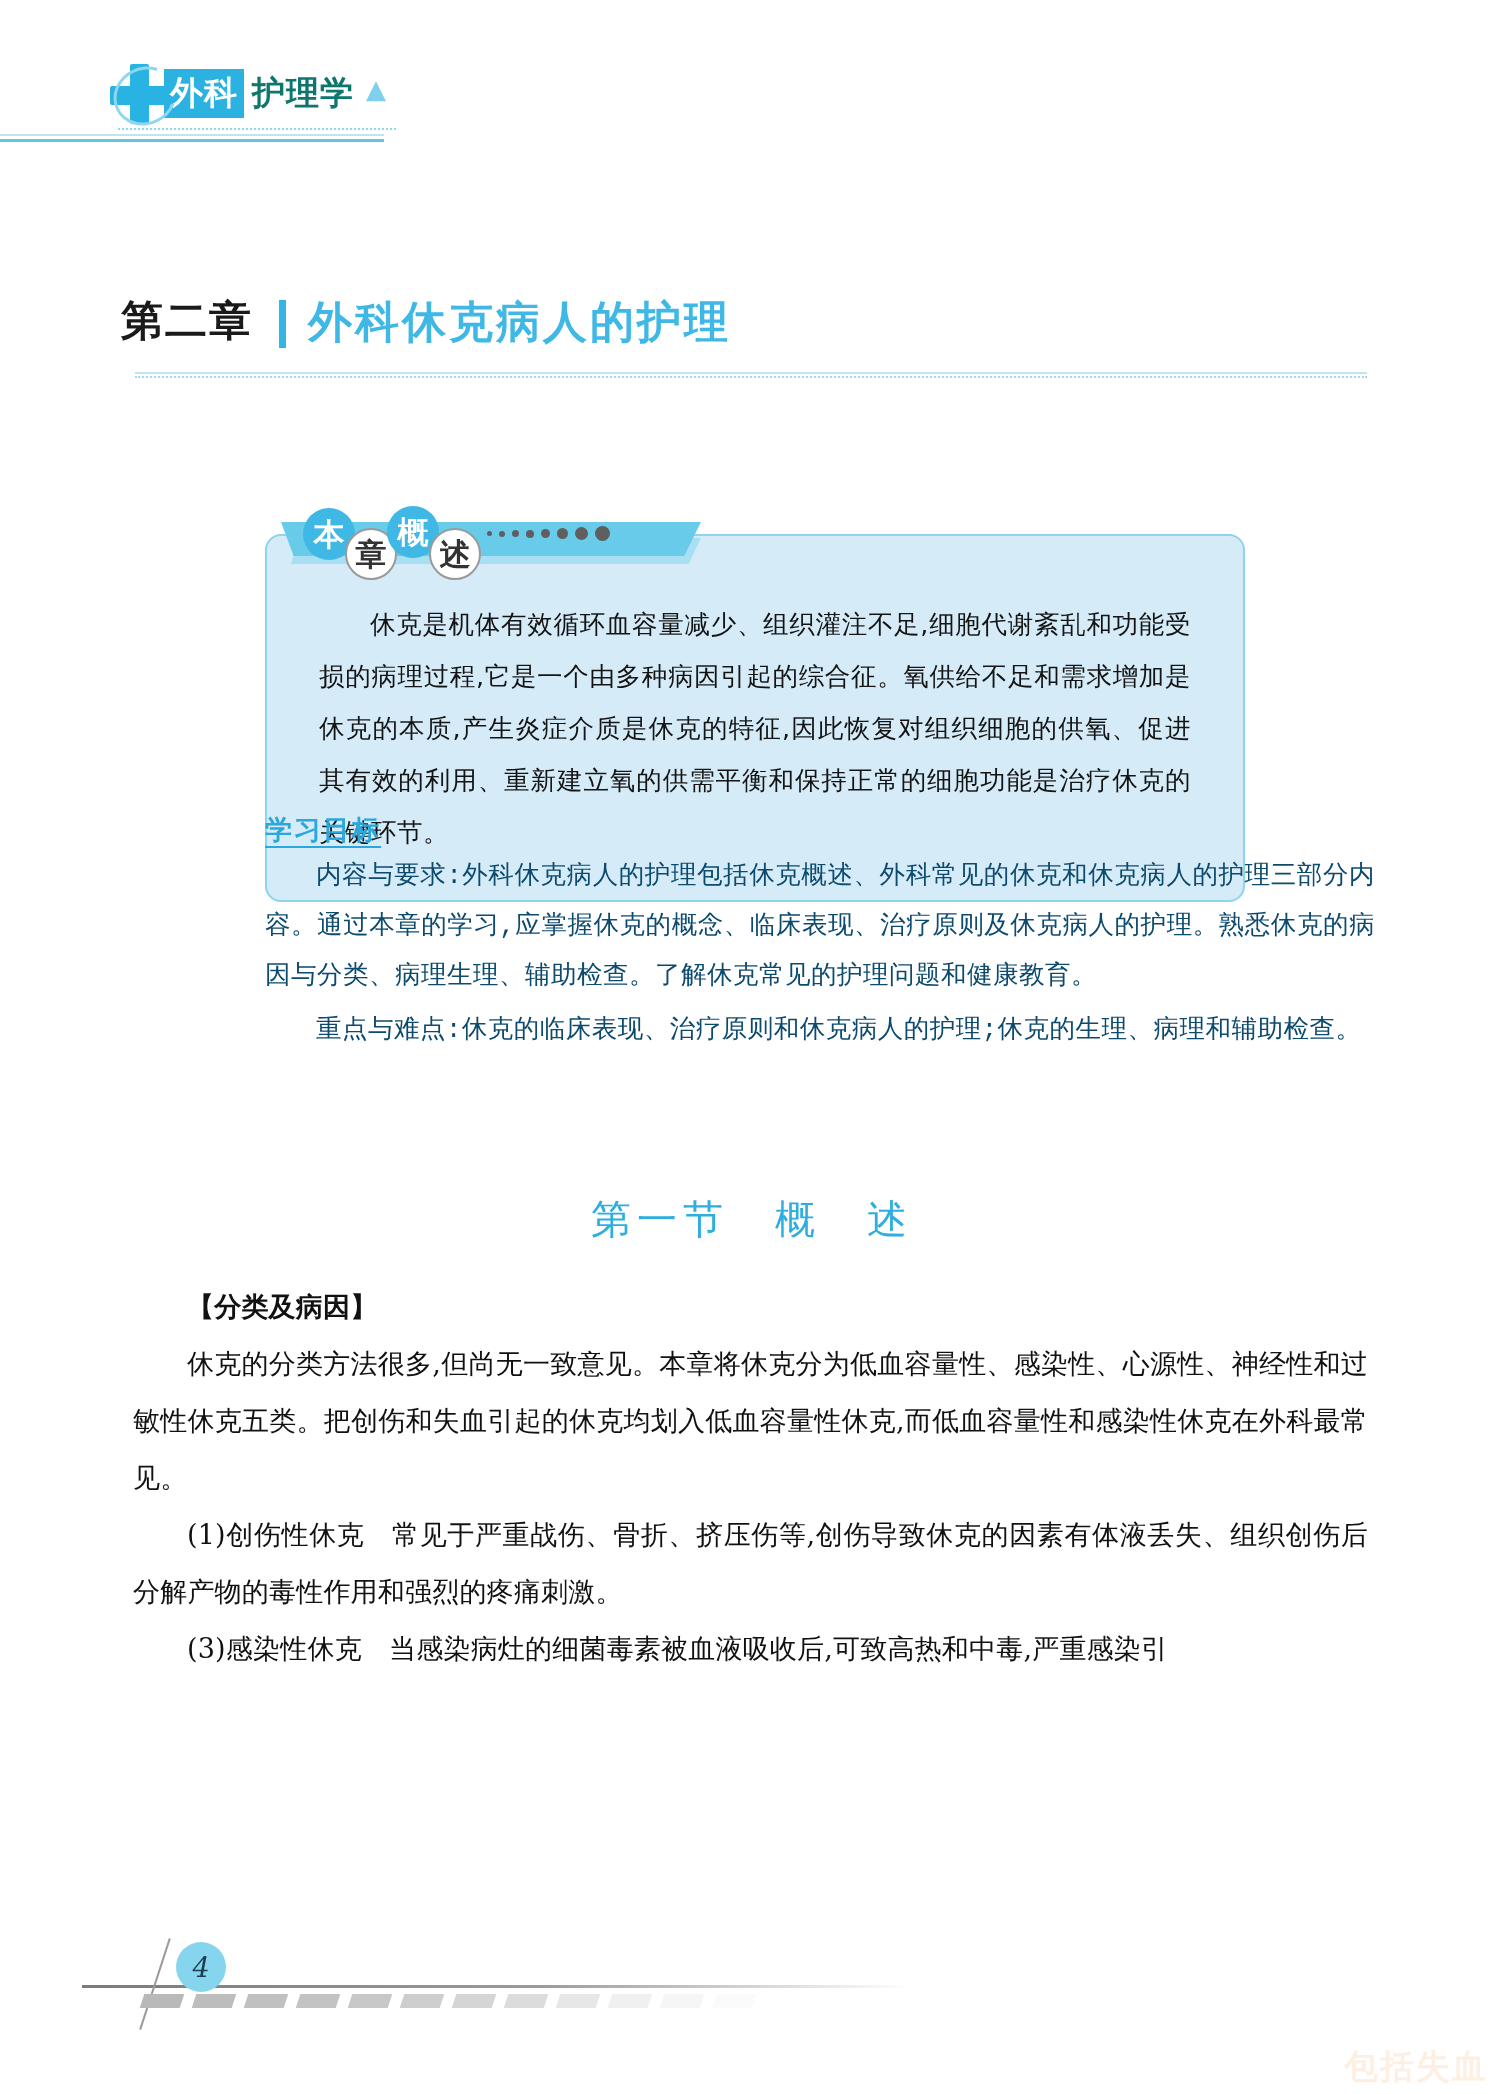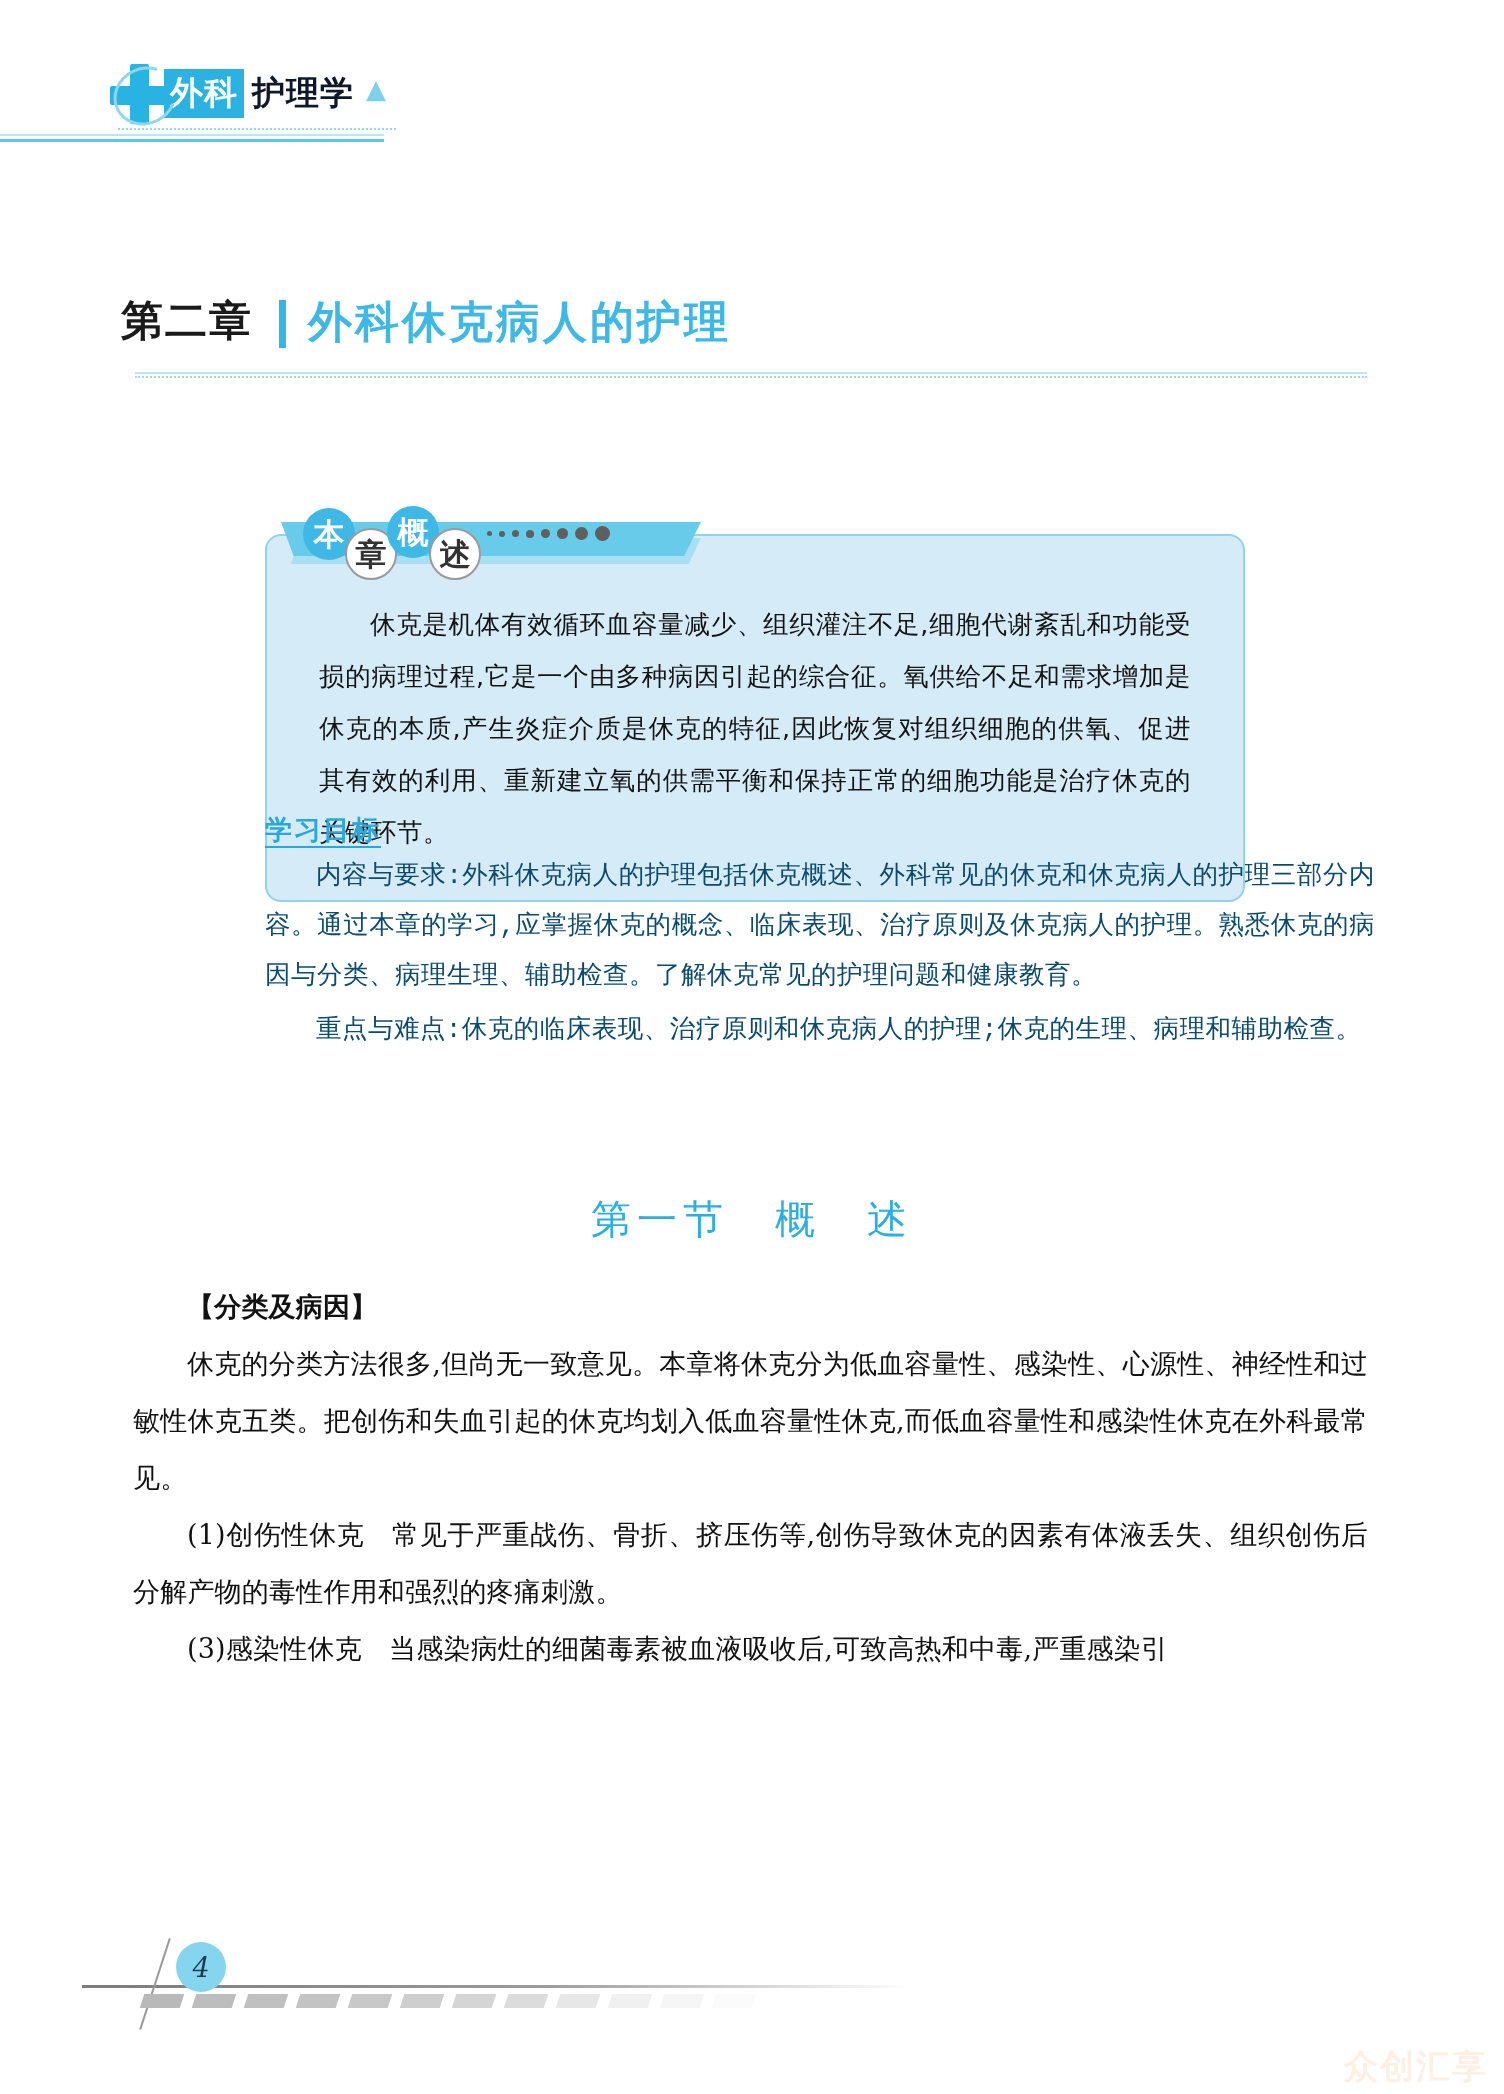--- a/index.html
+++ b/index.html
@@ -71,21 +71,21 @@
     color: #ffffff;
     font-size: 33px;
     font-weight: bold;
     line-height: 1;
     padding: 7px 6px 9px 6px;
     margin-left: -6px;
     letter-spacing: 1px;
     font-family: "DejaVu Sans", sans-serif;
   }
   .logo-word {
-    color: #0f172a;
+    color: #0f766e;
     font-size: 33px;
     font-weight: bold;
     line-height: 1;
     padding: 7px 8px 9px 8px;
     letter-spacing: 1px;
     font-family: "DejaVu Sans", sans-serif;
   }
   .logo-arrow {
     margin-left: 4px;
     color: #7fd0ec;
@@ -470,14 +470,14 @@
     <i style="opacity:0.78"></i>
     <i style="opacity:0.7"></i>
     <i style="opacity:0.6"></i>
     <i style="opacity:0.5"></i>
     <i style="opacity:0.35"></i>
     <i style="opacity:0.22"></i>
     <i style="opacity:0.12"></i>
     <i style="opacity:0.05"></i>
   </span>
   <span class="page-bubble">4</span>
-  <span class="watermark">众创汇享</span>
+  <span class="watermark">包括失血</span>
 </div>
 
 </body></html>

